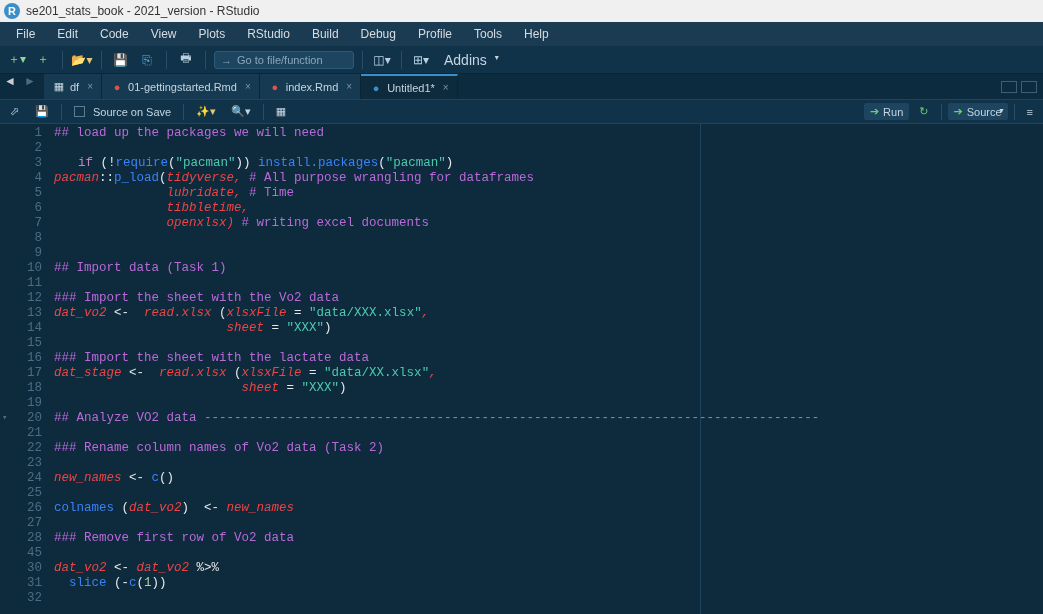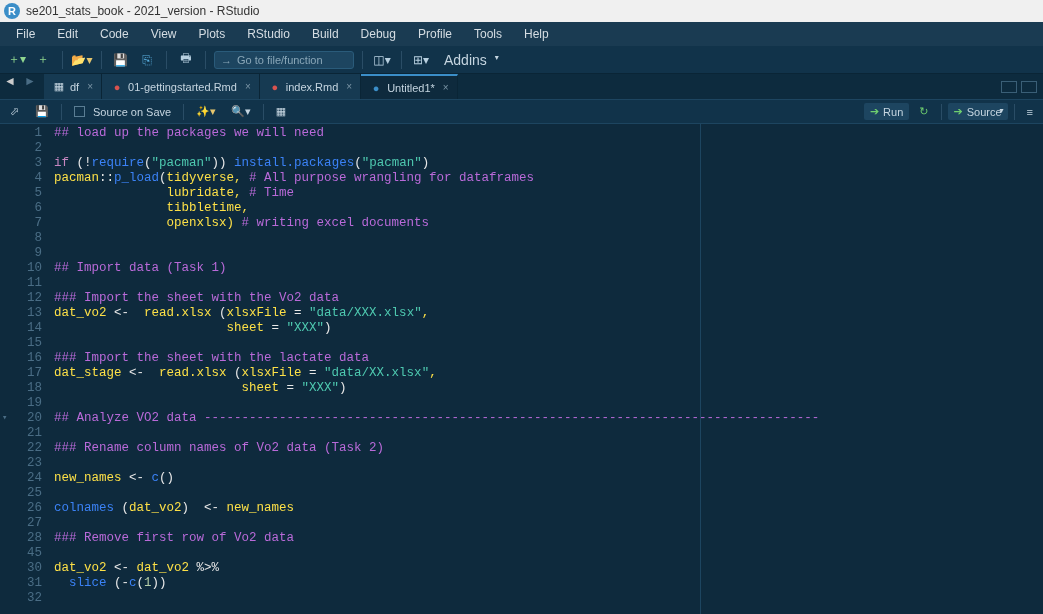--- a/index.html
+++ b/index.html
@@ -132,27 +132,27 @@
 .gutter .ln { height: 15px; position:relative;}
 .gutter .fold { position:absolute; left:-2px; top:0; color:#4a6d85; font-size:9px;}
 .code {
   padding: 2px 16px 2px 4px;
   white-space: pre;
   flex: 1;
   color: #e8e8e8;
 }
 .code .line { height: 15px; }
 .c-comment { color: #b96ad9; }
-.c-keyword { color: #c586c0; }
+.c-keyword { color: #c586c0; margin-left: 24px; }
 .c-func { color: #3b82f6; }
 .c-string { color: #4ec9b0; }
 .c-op { color: #e8e8e8; }
 .c-num { color: #b5cea8; }
 .c-paren { color: #e8e8e8; }
-.c-id { color: #fde047; }
+.c-id { color: #ef4444; font-style: italic; }
 .c-dash { color: #b96ad9; }
 .vline {
   position: absolute;
   left: 700px; top: 0; bottom: 0;
   border-left: 1px solid #1d4560;
 }
 </style>
 </head>
 <body>
 

